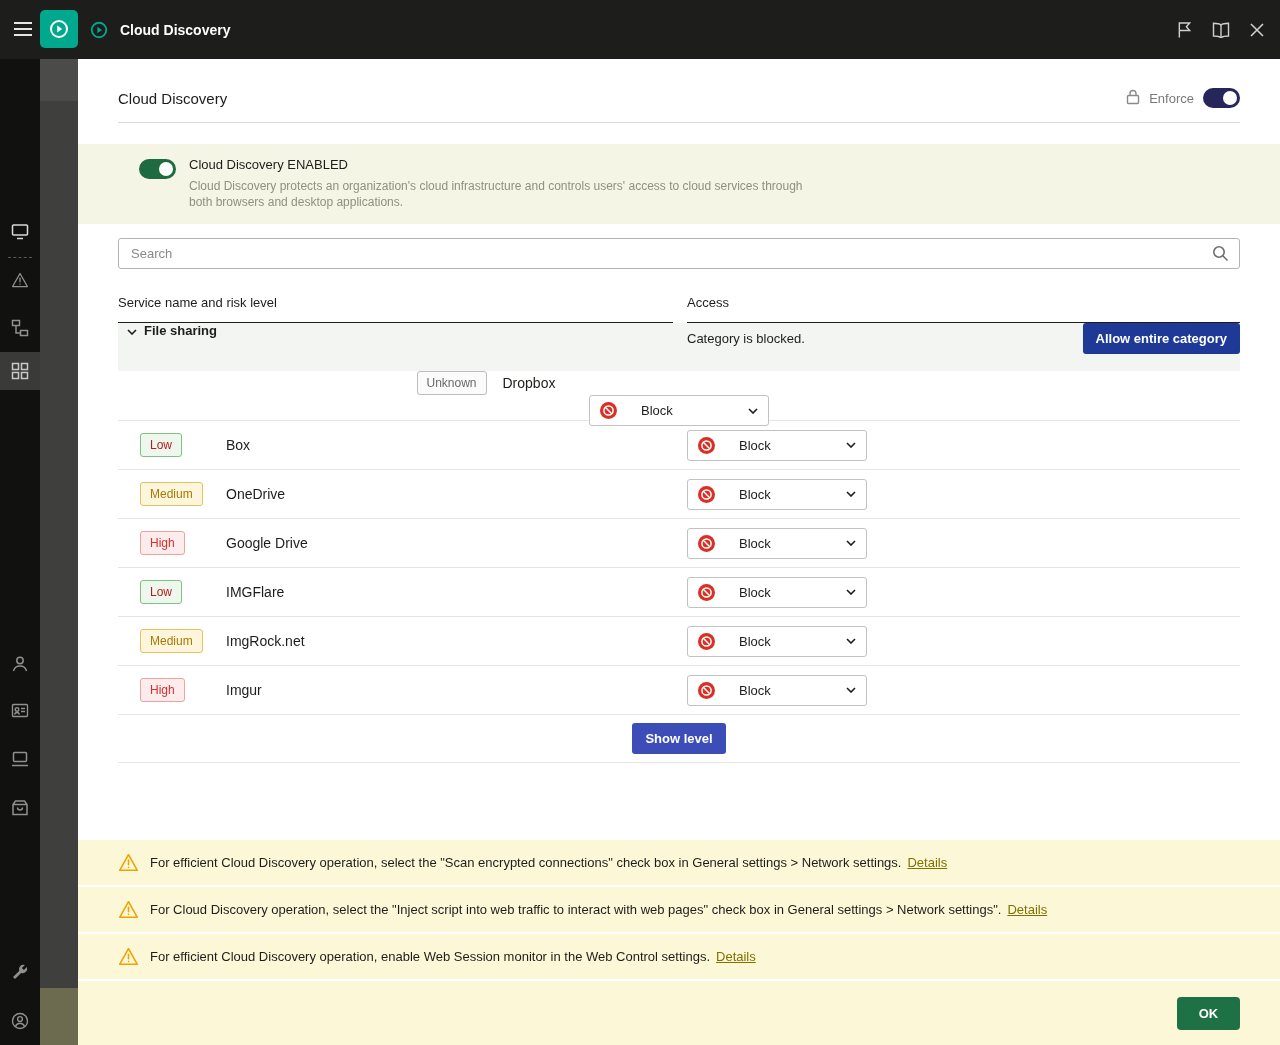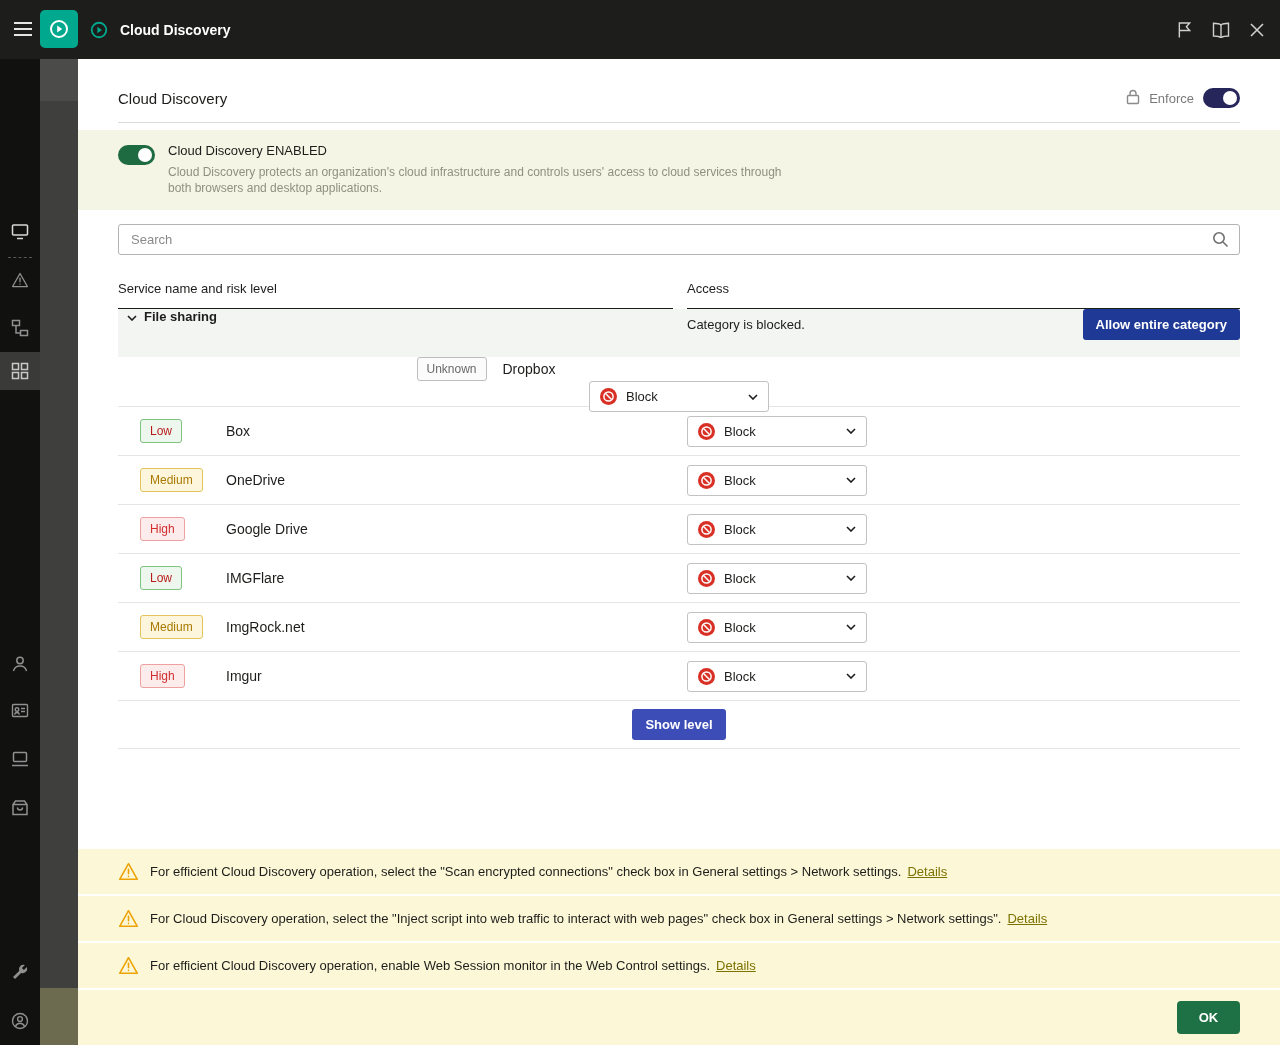--- a/index.html
+++ b/index.html
@@ -37,21 +37,21 @@
     display:flex; justify-content:space-between; align-items:center; }
   .page-title { font-size:15px; color:#1d1d1b; }
   .enforce { display:flex; align-items:center; gap:9px; color:#7a7a7a; font-size:13px; }
 
   .toggle { width:37px; height:20px; border-radius:10px; position:relative; cursor:pointer; display:inline-block; }
   .toggle::after { content:''; position:absolute; width:14px; height:14px; border-radius:50%;
     background:#fff; top:3px; right:3px; }
   .toggle.navy { background:#26265a; }
   .toggle.green { background:#1e6b41; }
 
-  .banner { margin-top:7px; background:#f5f5e6; padding:13px 40px 14px;
+  .banner { margin-top:21px; background:#f5f5e6; padding:13px 61px 14px;
     display:flex; gap:13px; align-items:flex-start; }
   .banner-title { font-size:13px; color:#1d1d1b; margin-bottom:6px; }
   .banner-desc { font-size:12px; color:#90907f; line-height:1.35; max-width:640px; }
 
   .search-row { margin:14px 40px 0; position:relative; }
   .search-input { width:100%; height:31px; border:1px solid #b3b3b3; border-radius:3px;
     padding:0 36px 0 12px; font-size:13px; color:#333; outline:none; font-family:inherit; }
   .search-input::placeholder { color:#8a8a8a; }
   .search-icn { position:absolute; right:11px; top:7px; cursor:pointer; display:flex; }
 
@@ -75,36 +75,36 @@
   .badge-wrap { margin-left:22px; width:86px; }
   .badge { display:inline-block; font-size:12px; padding:4px 9px; border-radius:3px; border:1px solid; }
   .badge-unknown { color:#6a6a6a; border-color:#bdbdbd; background:#fbfbfb; }
   .badge-low { color:#b91c1c; border-color:#7cc47f; background:#edf7ee; }
   .badge-medium { color:#a87900; border-color:#e3c35c; background:#fdf6dd; }
   .badge-high { color:#d32f2f; border-color:#efa0a0; background:#fdecec; }
   .service-name { font-size:14px; color:#1d1d1b; }
   .row-c2 { flex:1; }
   .dropdown { width:180px; height:31px; border:1px solid #c2c2c2; border-radius:3px;
     display:flex; align-items:center; padding:0 10px; background:#fff; cursor:pointer; }
-  .dropdown .lbl { font-size:13px; color:#1d1d1b; margin-left:9px; }
+  .dropdown .lbl { font-size:13px; color:#1d1d1b; margin-left:24px; }
   .dropdown .chev { margin-left:auto; display:flex; }
 
   .show-more-row { border-top:1px solid #e5e5e5; border-bottom:1px solid #e5e5e5; height:49px;
     display:flex; align-items:center; justify-content:center; }
   .show-more { background:#3d4db7; color:#fff; font-weight:bold; font-size:13px; border:none;
     border-radius:3px; height:31px; padding:0 13px; cursor:pointer; font-family:inherit; }
 
   .spacer { flex:1; }
 
   .warning { background:#fcf8d7; border-top:2px solid #ffffff; height:47px; display:flex;
     align-items:center; padding:0 40px; font-size:13px; color:#1d1d1b; }
   .warning .w-icn { display:flex; margin-right:11px; flex:none; }
   .warning a { color:#7d7100; margin-left:6px; cursor:pointer; text-decoration:underline; }
 
-  .footerbar { background:#fcf8d7; border-top:2px solid #ffffff; height:57px; display:flex;
+  .footerbar { background:#fcf8d7; border-top:2px solid #ffffff; height:66px; display:flex;
     align-items:center; justify-content:flex-end; padding:8px 40px; }
   .ok-btn { background:#1e7145; color:#fff; font-weight:bold; font-size:13px; border:none;
     border-radius:4px; height:33px; min-width:63px; cursor:pointer; font-family:inherit; }
 </style>
 </head>
 <body>
 
 <div class="topbar">
   <span class="hamburger">
     <svg width="20" height="16" viewBox="0 0 20 16">

